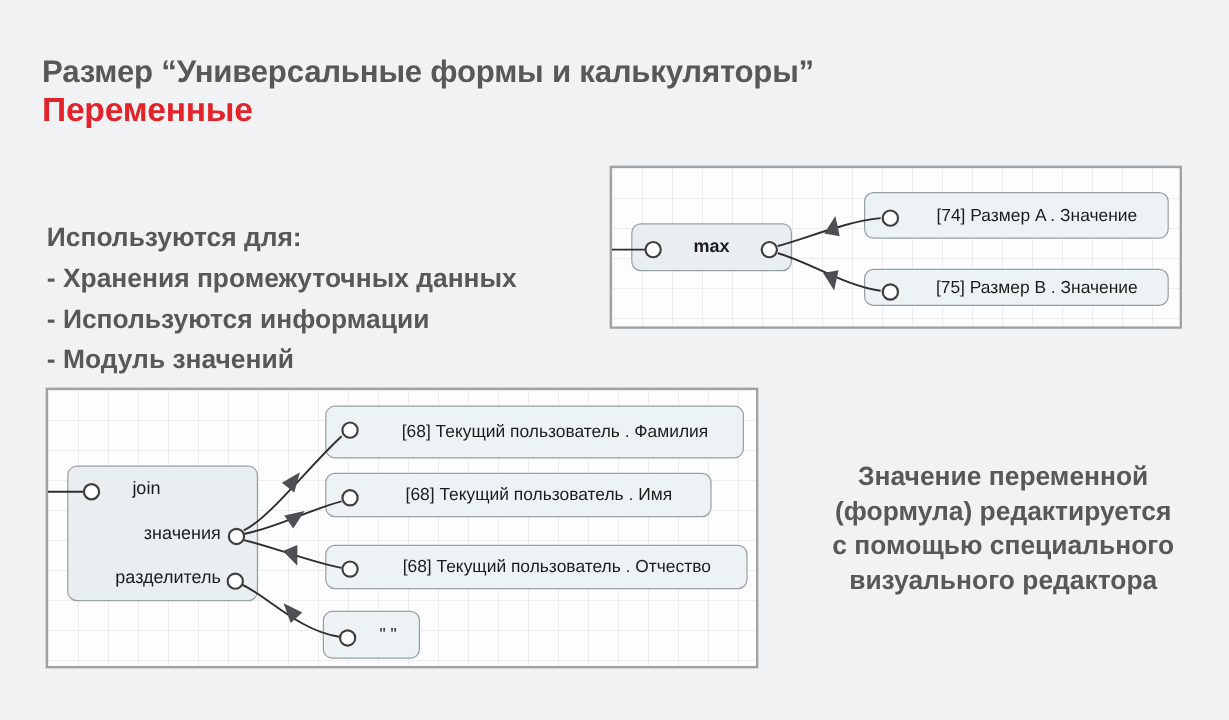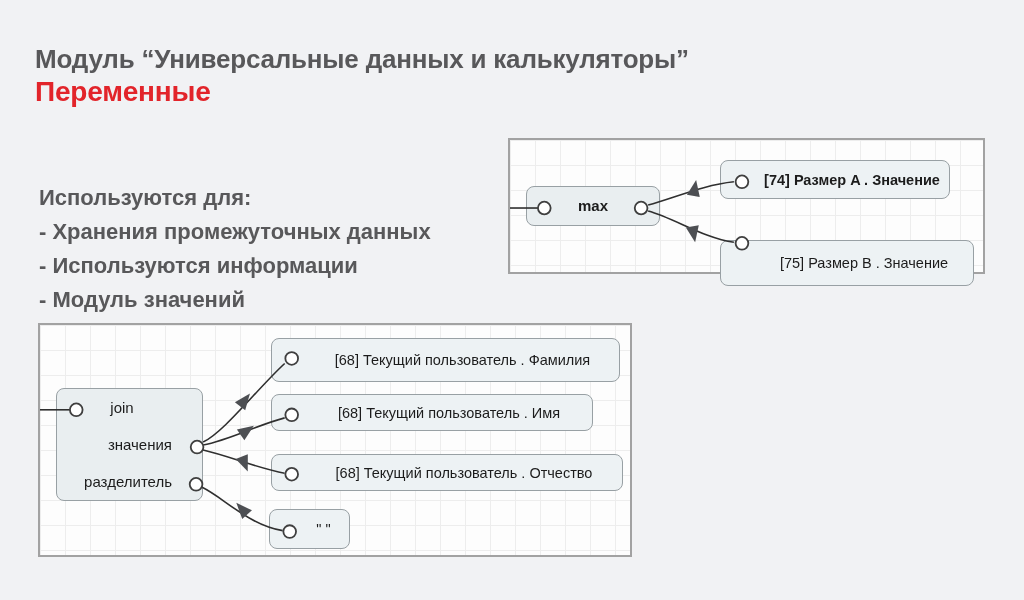--- a/index.html
+++ b/index.html
@@ -29,52 +29,56 @@
   .overlay{position:absolute;inset:0;width:100%;height:100%;pointer-events:none;}
   .wire{fill:none;stroke:#2f2f2f;stroke-width:1.6px;}
   .port{fill:#ffffff;stroke:#3f3f3f;stroke-width:1.8px;}
   .arrow{fill:#4d4f53;stroke:none;}
 </style>
 </head>
 <body>
 
 <div class="slide">
 
-  <div class="title">Модуль “Универсальные данных и калькуляторы”</div>
+  <div class="title">Размер “Универсальные формы и калькуляторы”</div>
   <div class="subtitle">Переменные</div>
 
   <div class="usage">
     <div>Используются для:</div>
     <div>- Хранения промежуточных данных</div>
     <div>- Используются информации</div>
     <div>- Модуль значений</div>
   </div>
 
+  <div class="note">Значение переменной
+(формула) редактируется
+с помощью специального
+визуального редактора</div>
 
   <div class="panel panel-top">
     <div class="node" style="left:16px;top:46px;width:134px;height:40px;font-weight:bold;">
       <span class="lbl" style="left:0;top:10px;width:100%;text-align:center;">max</span>
     </div>
-    <div class="nbox src" style="left:210px;top:20px;width:230px;height:39px;font-weight:bold;">[74] Размер A . Значение</div>
-    <div class="nbox src" style="left:210px;top:100px;width:254px;height:46px;">[75] Размер B . Значение</div>
+    <div class="nbox src" style="left:210px;top:20px;width:254px;height:39px;">[74] Размер A . Значение</div>
+    <div class="nbox src" style="left:210px;top:84px;width:254px;height:31px;">[75] Размер B . Значение</div>
     <svg class="overlay" viewBox="0 0 469 128">
       <path class="wire" d="M0,66 H28"></path>
       <path class="wire" d="M137,63 C163,56 192,43 222,40"></path>
       <path class="wire" d="M137,69 C163,76 192,96 222,100"></path>
       <path class="arrow" d="M9,0 L-7,-6.5 L-7,6.5 Z" transform="translate(183,47) rotate(-80)"></path>
       <path class="arrow" d="M9,0 L-7,-6.5 L-7,6.5 Z" transform="translate(182,91) rotate(80)"></path>
       <circle class="port" cx="34" cy="66" r="6.3"></circle>
       <circle class="port" cx="130" cy="66" r="6.3"></circle>
       <circle class="port" cx="230" cy="40" r="6.3"></circle>
       <circle class="port" cx="230" cy="101" r="6.3"></circle>
     </svg>
   </div>
 
   <div class="panel panel-bottom">
-    <div class="node" style="left:16px;top:63px;width:147px;height:113px;">
+    <div class="node" style="left:16px;top:63px;width:159px;height:113px;">
       <span class="lbl" style="left:30px;top:10px;width:70px;text-align:center;">join</span>
       <span class="lbl" style="right:30px;top:47px;text-align:center;">значения</span>
       <span class="lbl" style="right:30px;top:84px;">разделитель</span>
     </div>
     <div class="nbox src" style="left:231px;top:13px;width:349px;height:44px;">[68] Текущий пользователь . Фамилия</div>
     <div class="nbox src" style="left:231px;top:69px;width:322px;height:37px;">[68] Текущий пользователь . Имя</div>
     <div class="nbox src" style="left:231px;top:129px;width:352px;height:37px;">[68] Текущий пользователь . Отчество</div>
     <div class="nbox src" style="left:229px;top:184px;width:81px;height:40px;padding-left:28px;">" "</div>
     <svg class="overlay" viewBox="0 0 586 226">
       <path class="wire" d="M0,83 H30"></path>

